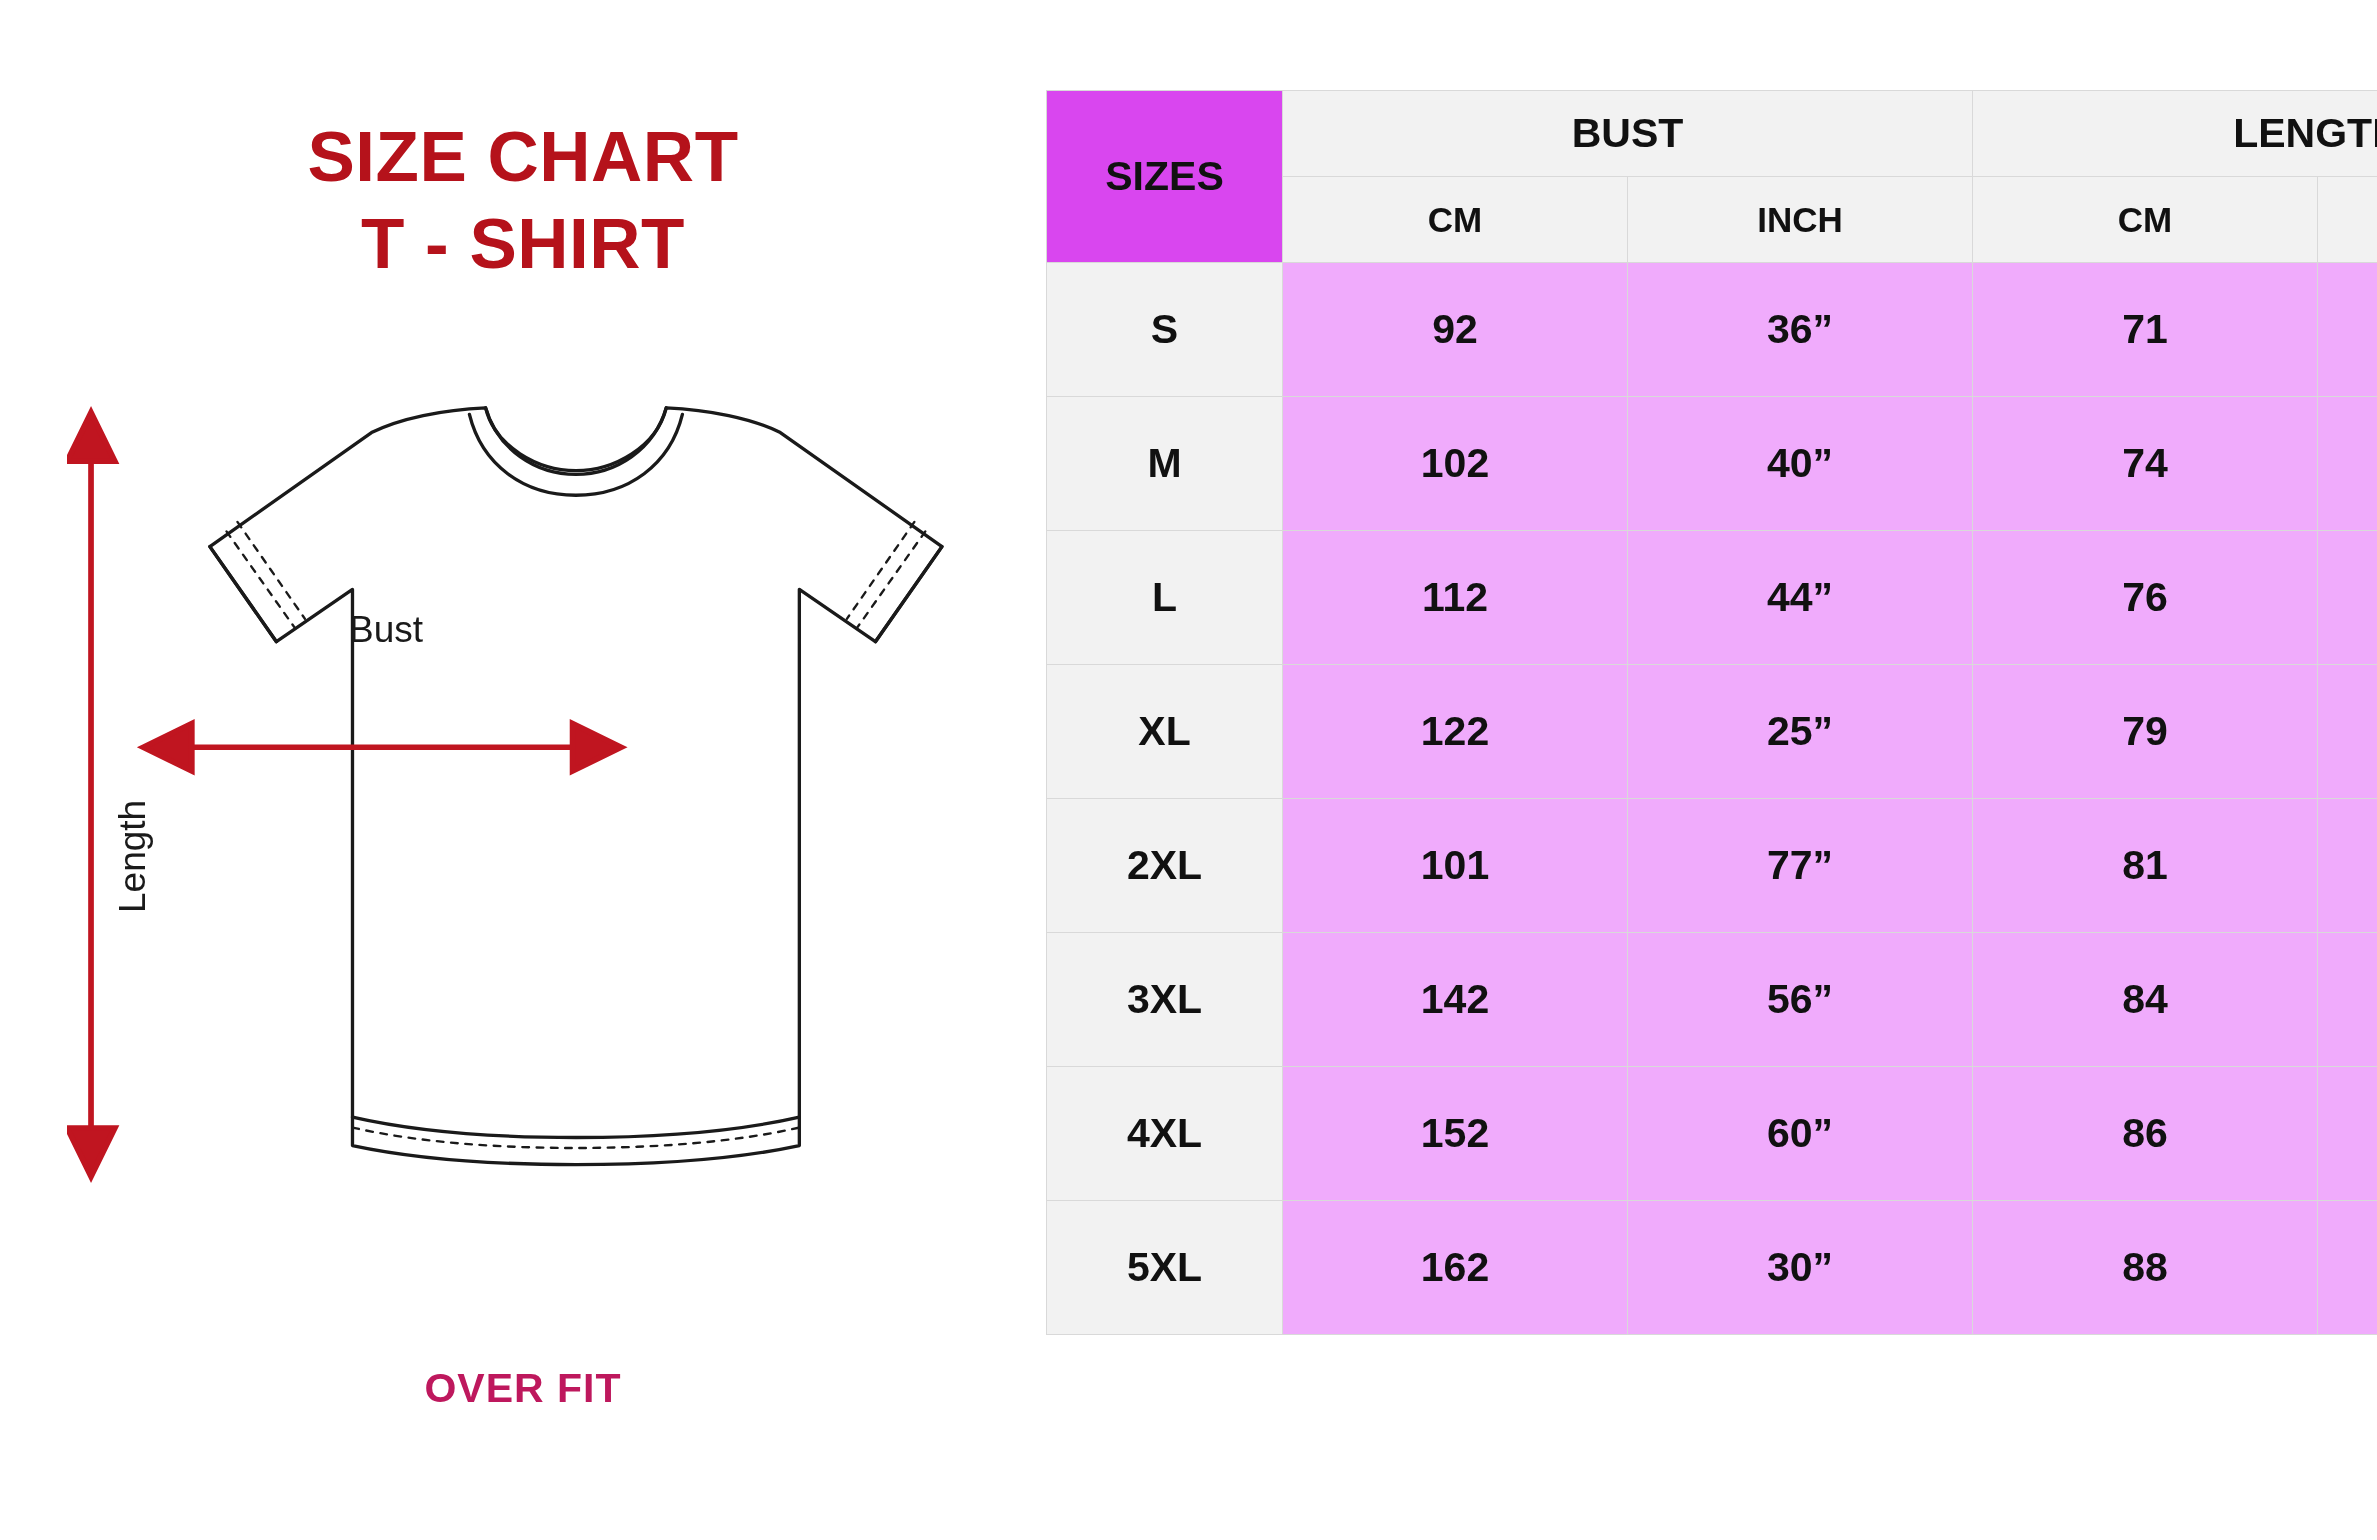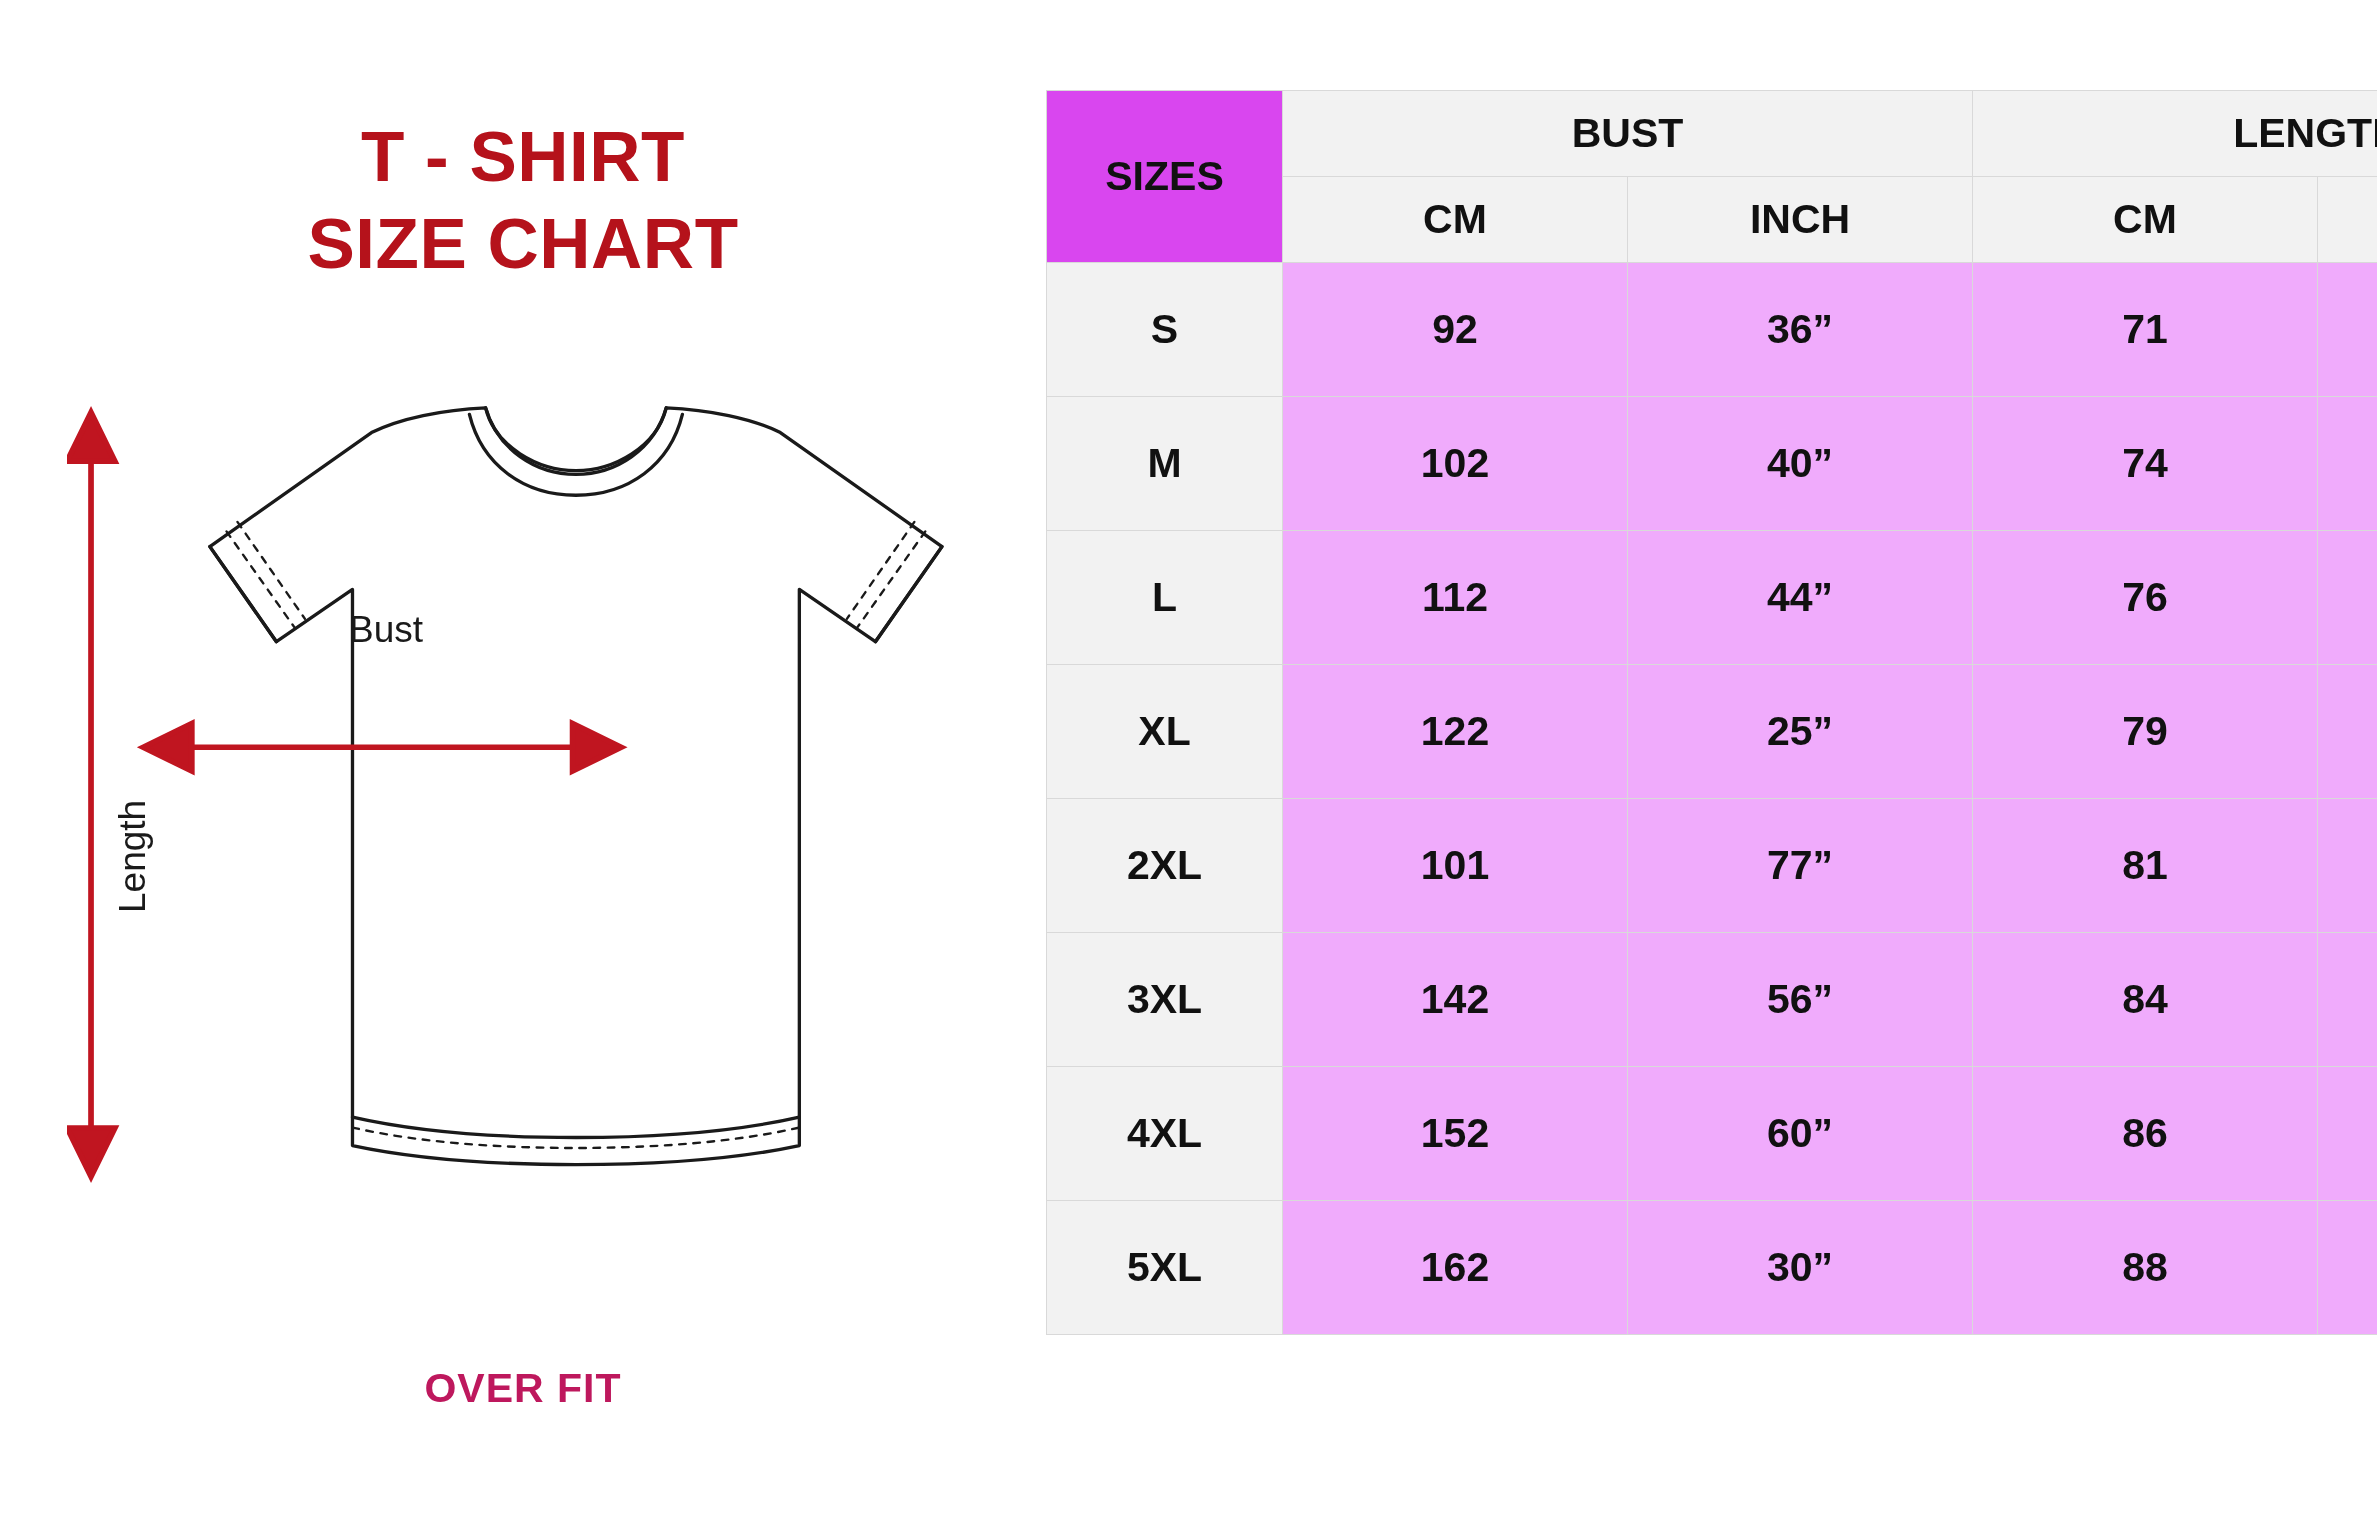--- a/index.html
+++ b/index.html
@@ -108,21 +108,21 @@
   }
   .hdr-sizes {
     background: #d946ef;
     font-weight: bold;
     font-size: 41px;
     width: 233px;
   }
   .sub-cell {
     background: #f2f2f2;
     font-weight: bold;
-    font-size: 41px;
+    font-size: 35px;
     height: 83px;
   }
   .row-size {
     background: #f2f2f2;
     font-weight: bold;
     font-size: 41px;
     height: 131px;
   }
   .row-val {
     background: #f0abfc;
@@ -132,22 +132,22 @@
   }
 </style>
 </head>
 <body>
 
 <div class="page">
 
   <div class="left-panel">
 
     <div class="title-block">
+      <span class="title-line">SIZE CHART</span>
       <span class="title-line">T - SHIRT</span>
-      <span class="title-line">SIZE CHART</span>
     </div>
 
     <div class="shirt-wrap">
       <svg class="shirt-svg" width="918" height="927" viewBox="0 0 1930 1950" xmlns="http://www.w3.org/2000/svg">
 
         <g fill="none" stroke="#1a1a1a" stroke-width="7" stroke-linejoin="round" stroke-linecap="round">
           <path d="M640 60
                    C 700 30, 790 12, 880 8
                    C 900 90, 990 140, 1070 140
                    C 1150 140, 1240 90, 1260 8

